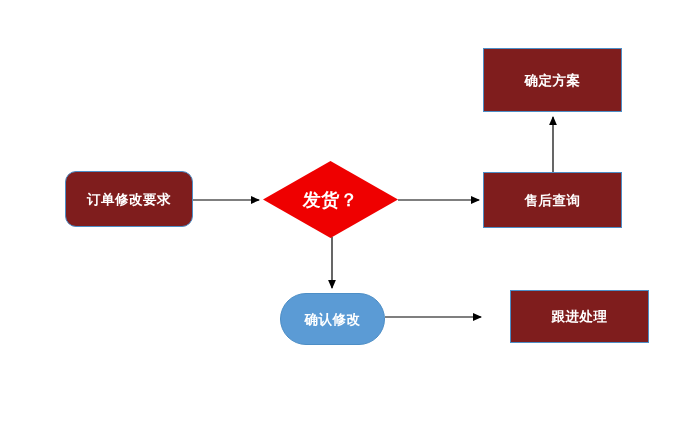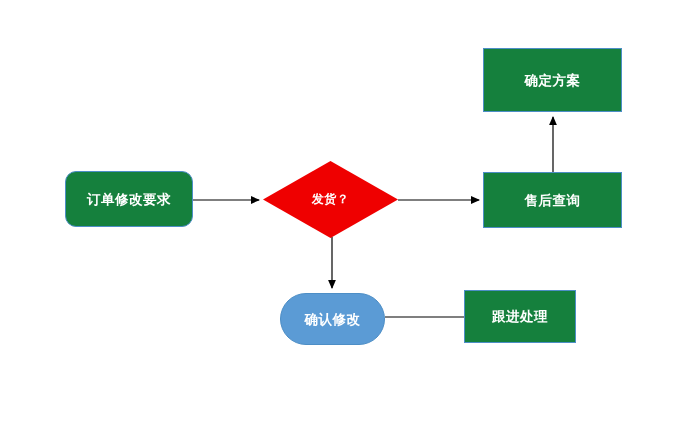--- a/index.html
+++ b/index.html
@@ -23,21 +23,21 @@
     justify-content: center;
     color: #ffffff;
     font-weight: bold;
     font-size: 13.5px;
     letter-spacing: 0.5px;
     text-align: center;
     line-height: 1.2;
     user-select: none;
   }
   .rect {
-    background: #15803d;
+    background: #7f1d1d;
     border: 1px solid #4d8ec6;
   }
   .stadium {
     background: #5b9bd5;
     border: 1px solid #4d8ec6;
     border-radius: 26px;
   }
   .diamond-wrap {
     position: absolute;
   }
@@ -52,21 +52,21 @@
     position: absolute;
     left: 0;
     top: 0;
     width: 100%;
     height: 100%;
     display: flex;
     align-items: center;
     justify-content: center;
     color: #ffffff;
     font-weight: bold;
-    font-size: 12px;
+    font-size: 18px;
     letter-spacing: 0.5px;
     user-select: none;
   }
   .edge {
     position: absolute;
     overflow: visible;
   }
   .edge svg {
     display: block;
     overflow: visible;
@@ -148,17 +148,17 @@
   </div>
 
   <div class="node stadium" style="left:280px; top:293px; width:105px; height:52px;">
     <span>确认修改</span>
   </div>
 
   <div class="node rect" style="left:483px; top:172px; width:139px; height:56px;">
     <span>售后查询</span>
   </div>
 
-  <div class="node rect" style="left:464px; top:290px; width:112px; height:53px;">
+  <div class="node rect" style="left:510px; top:290px; width:139px; height:53px;">
     <span>跟进处理</span>
   </div>
 
 </div>
 
 </body></html>

